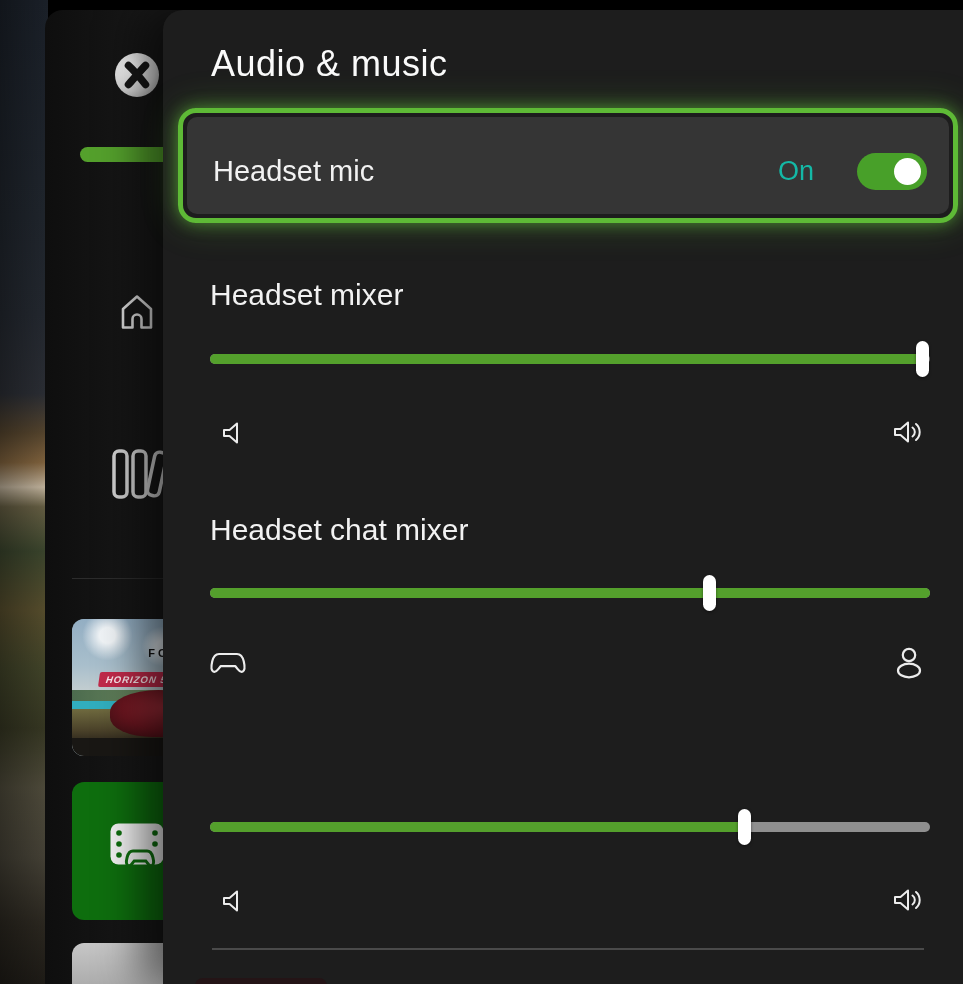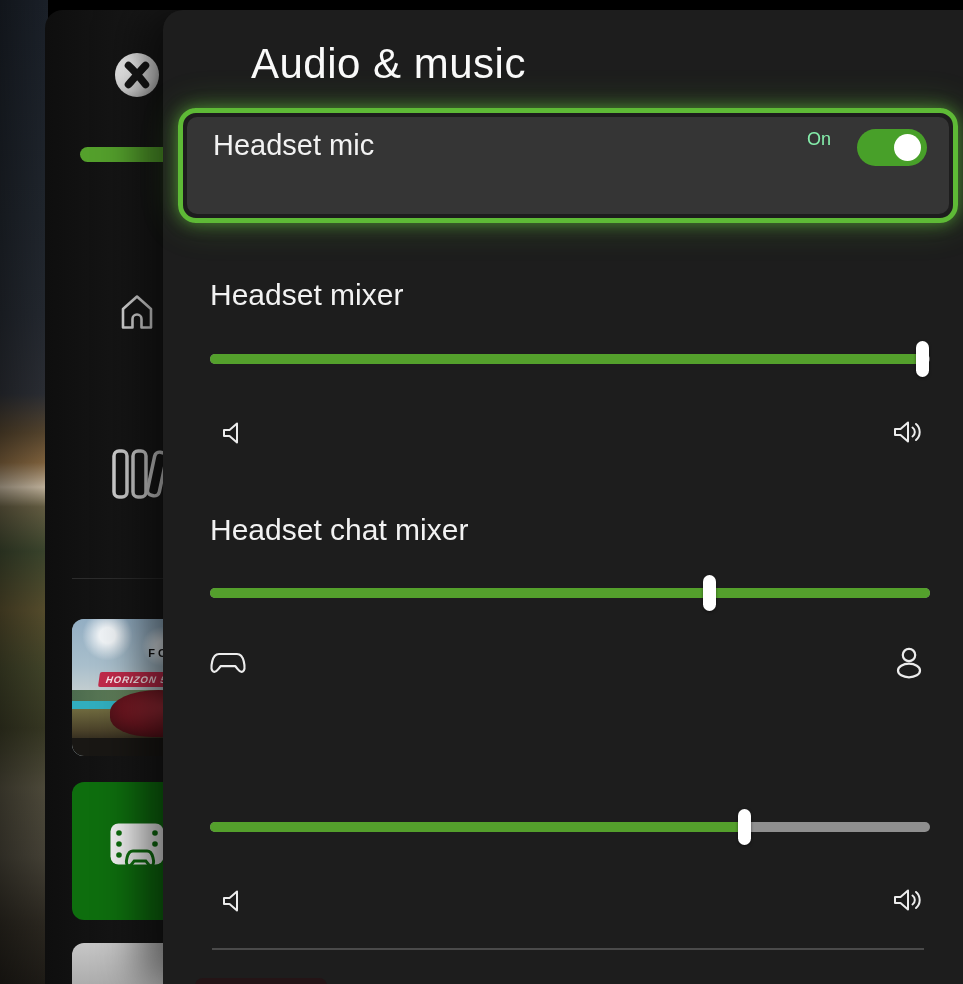--- a/index.html
+++ b/index.html
@@ -53,31 +53,31 @@
     transform:skewX(-8deg);border-radius:2px;}
   .tile-capture{top:772px;height:138px;background:#0e6e0e;}
   .capture-icon{position:absolute;left:37px;top:40px;width:64px;height:58px;}
   .tile-gray{top:933px;height:51px;border-radius:12px 12px 0 0;
     background:linear-gradient(180deg,#c6c6c6,#a7a7a7);}
 
   
   .panel{position:absolute;left:163px;top:10px;width:800px;height:974px;
     background:#1d1d1d;border-radius:20px 0 0 0;z-index:2;
     box-shadow:-22px 0 44px rgba(0,0,0,.55);}
-  .panel-title{position:absolute;left:48px;top:24px;font-size:42px;line-height:60px;
-    font-weight:500;letter-spacing:.5px;color:#fafafa;margin-left:40px;}
+  .panel-title{position:absolute;left:48px;top:24px;font-size:36px;line-height:60px;
+    font-weight:500;letter-spacing:.5px;color:#fafafa;}
 
   
   .focus-ring{position:absolute;left:15px;top:98px;width:780px;height:115px;
     box-sizing:border-box;border:5px solid #5eba36;border-radius:18px;padding:4px;
     box-shadow:0 0 16px rgba(104,198,62,.55), 0 0 36px rgba(104,198,62,.30);}
   .toggle-row{width:100%;height:100%;box-sizing:border-box;background:#353535;border-radius:10px;
-    display:flex;align-items:flex-start;padding:12px 22px 0 26px;}
+    display:flex;align-items:center;padding:12px 22px 0 26px;gap:29px;}
   .toggle-row .row-label{flex:1;font-size:29px;color:#f2f2f2;}
-  .state-label{font-size:18px;color:#86efac;margin-right:26px;}
+  .state-label{font-size:27px;color:#14b8a6;margin-right:14px;}
   .toggle{position:relative;width:70px;height:37px;border-radius:19px;background:#48a029;}
   .toggle-thumb{position:absolute;right:6px;top:5px;width:27px;height:27px;border-radius:50%;
     background:#fff;}
 
   
   .slider-label{position:absolute;left:47px;font-size:30px;color:#f2f2f2;}
   .lbl-volume{top:268px;} .lbl-chat{top:503px;} .lbl-mic{top:738px;}
   .track{position:absolute;left:47px;width:720px;height:10px;border-radius:5px;background:#8f8f8f;}
   .trk-volume{top:344px;} .trk-chat{top:578px;} .trk-mic{top:812px;}
   .track-fill{position:absolute;left:0;top:0;height:100%;border-radius:5px;background:#54a02c;}

